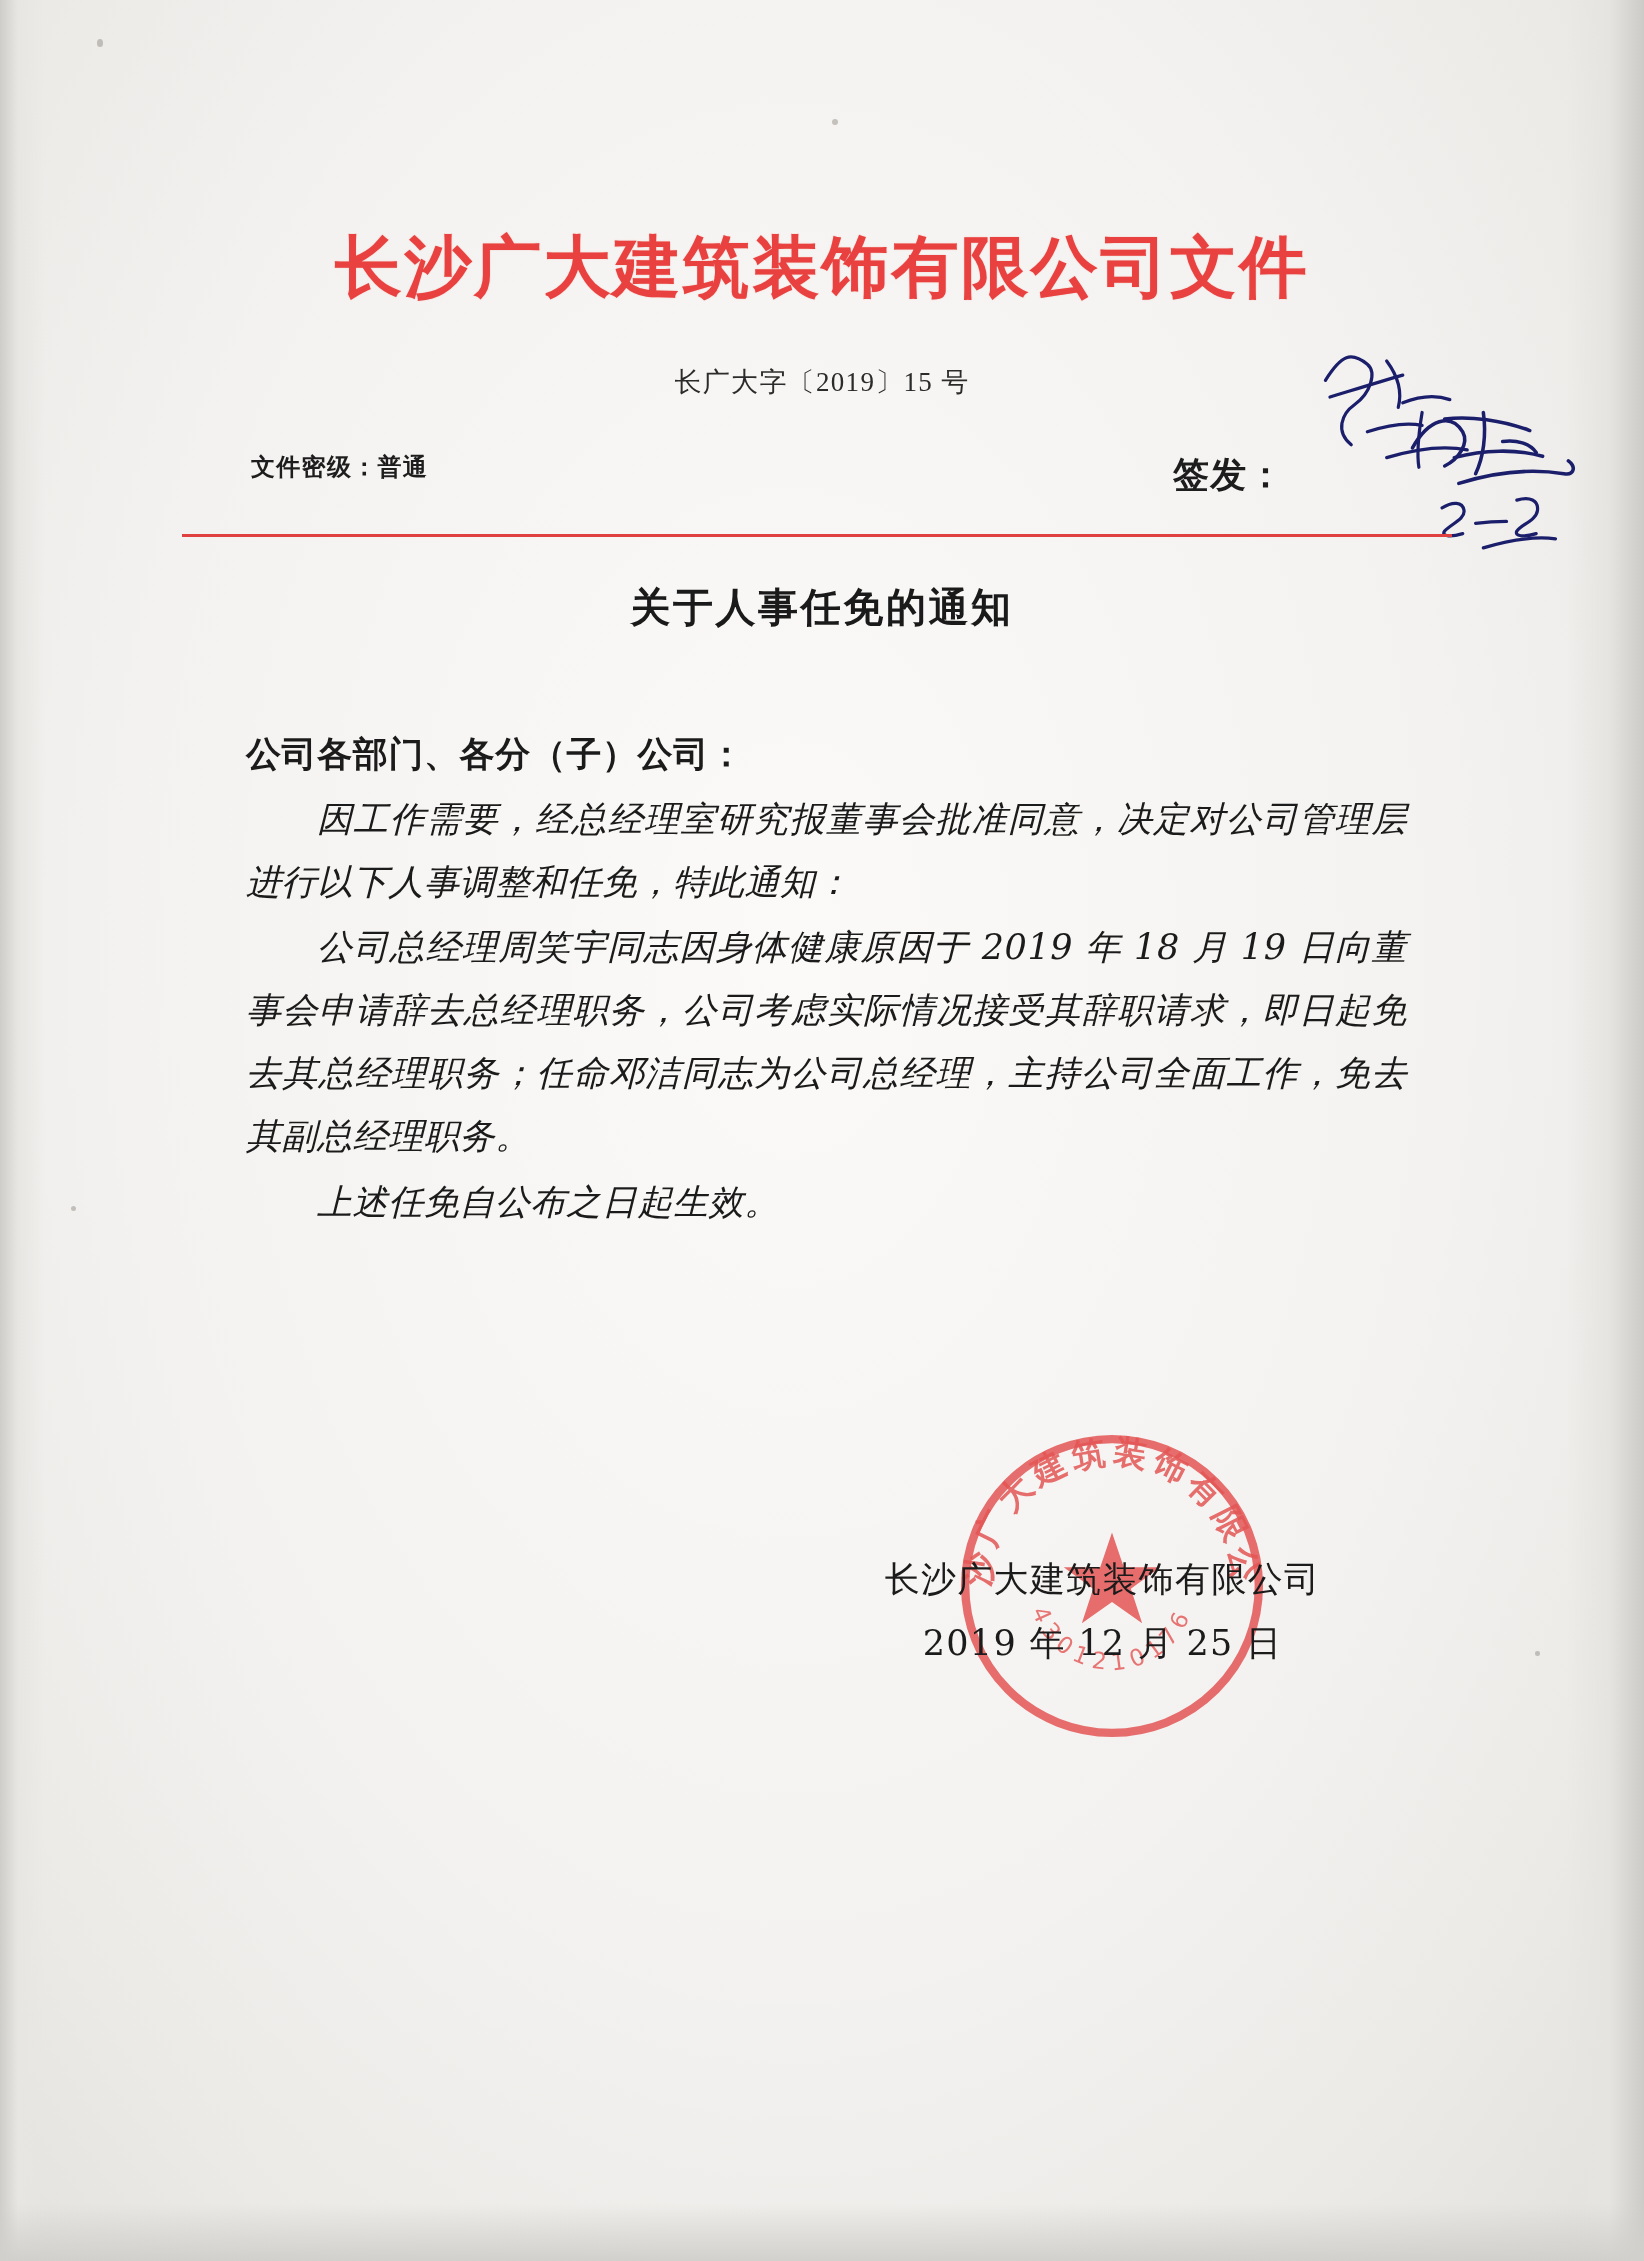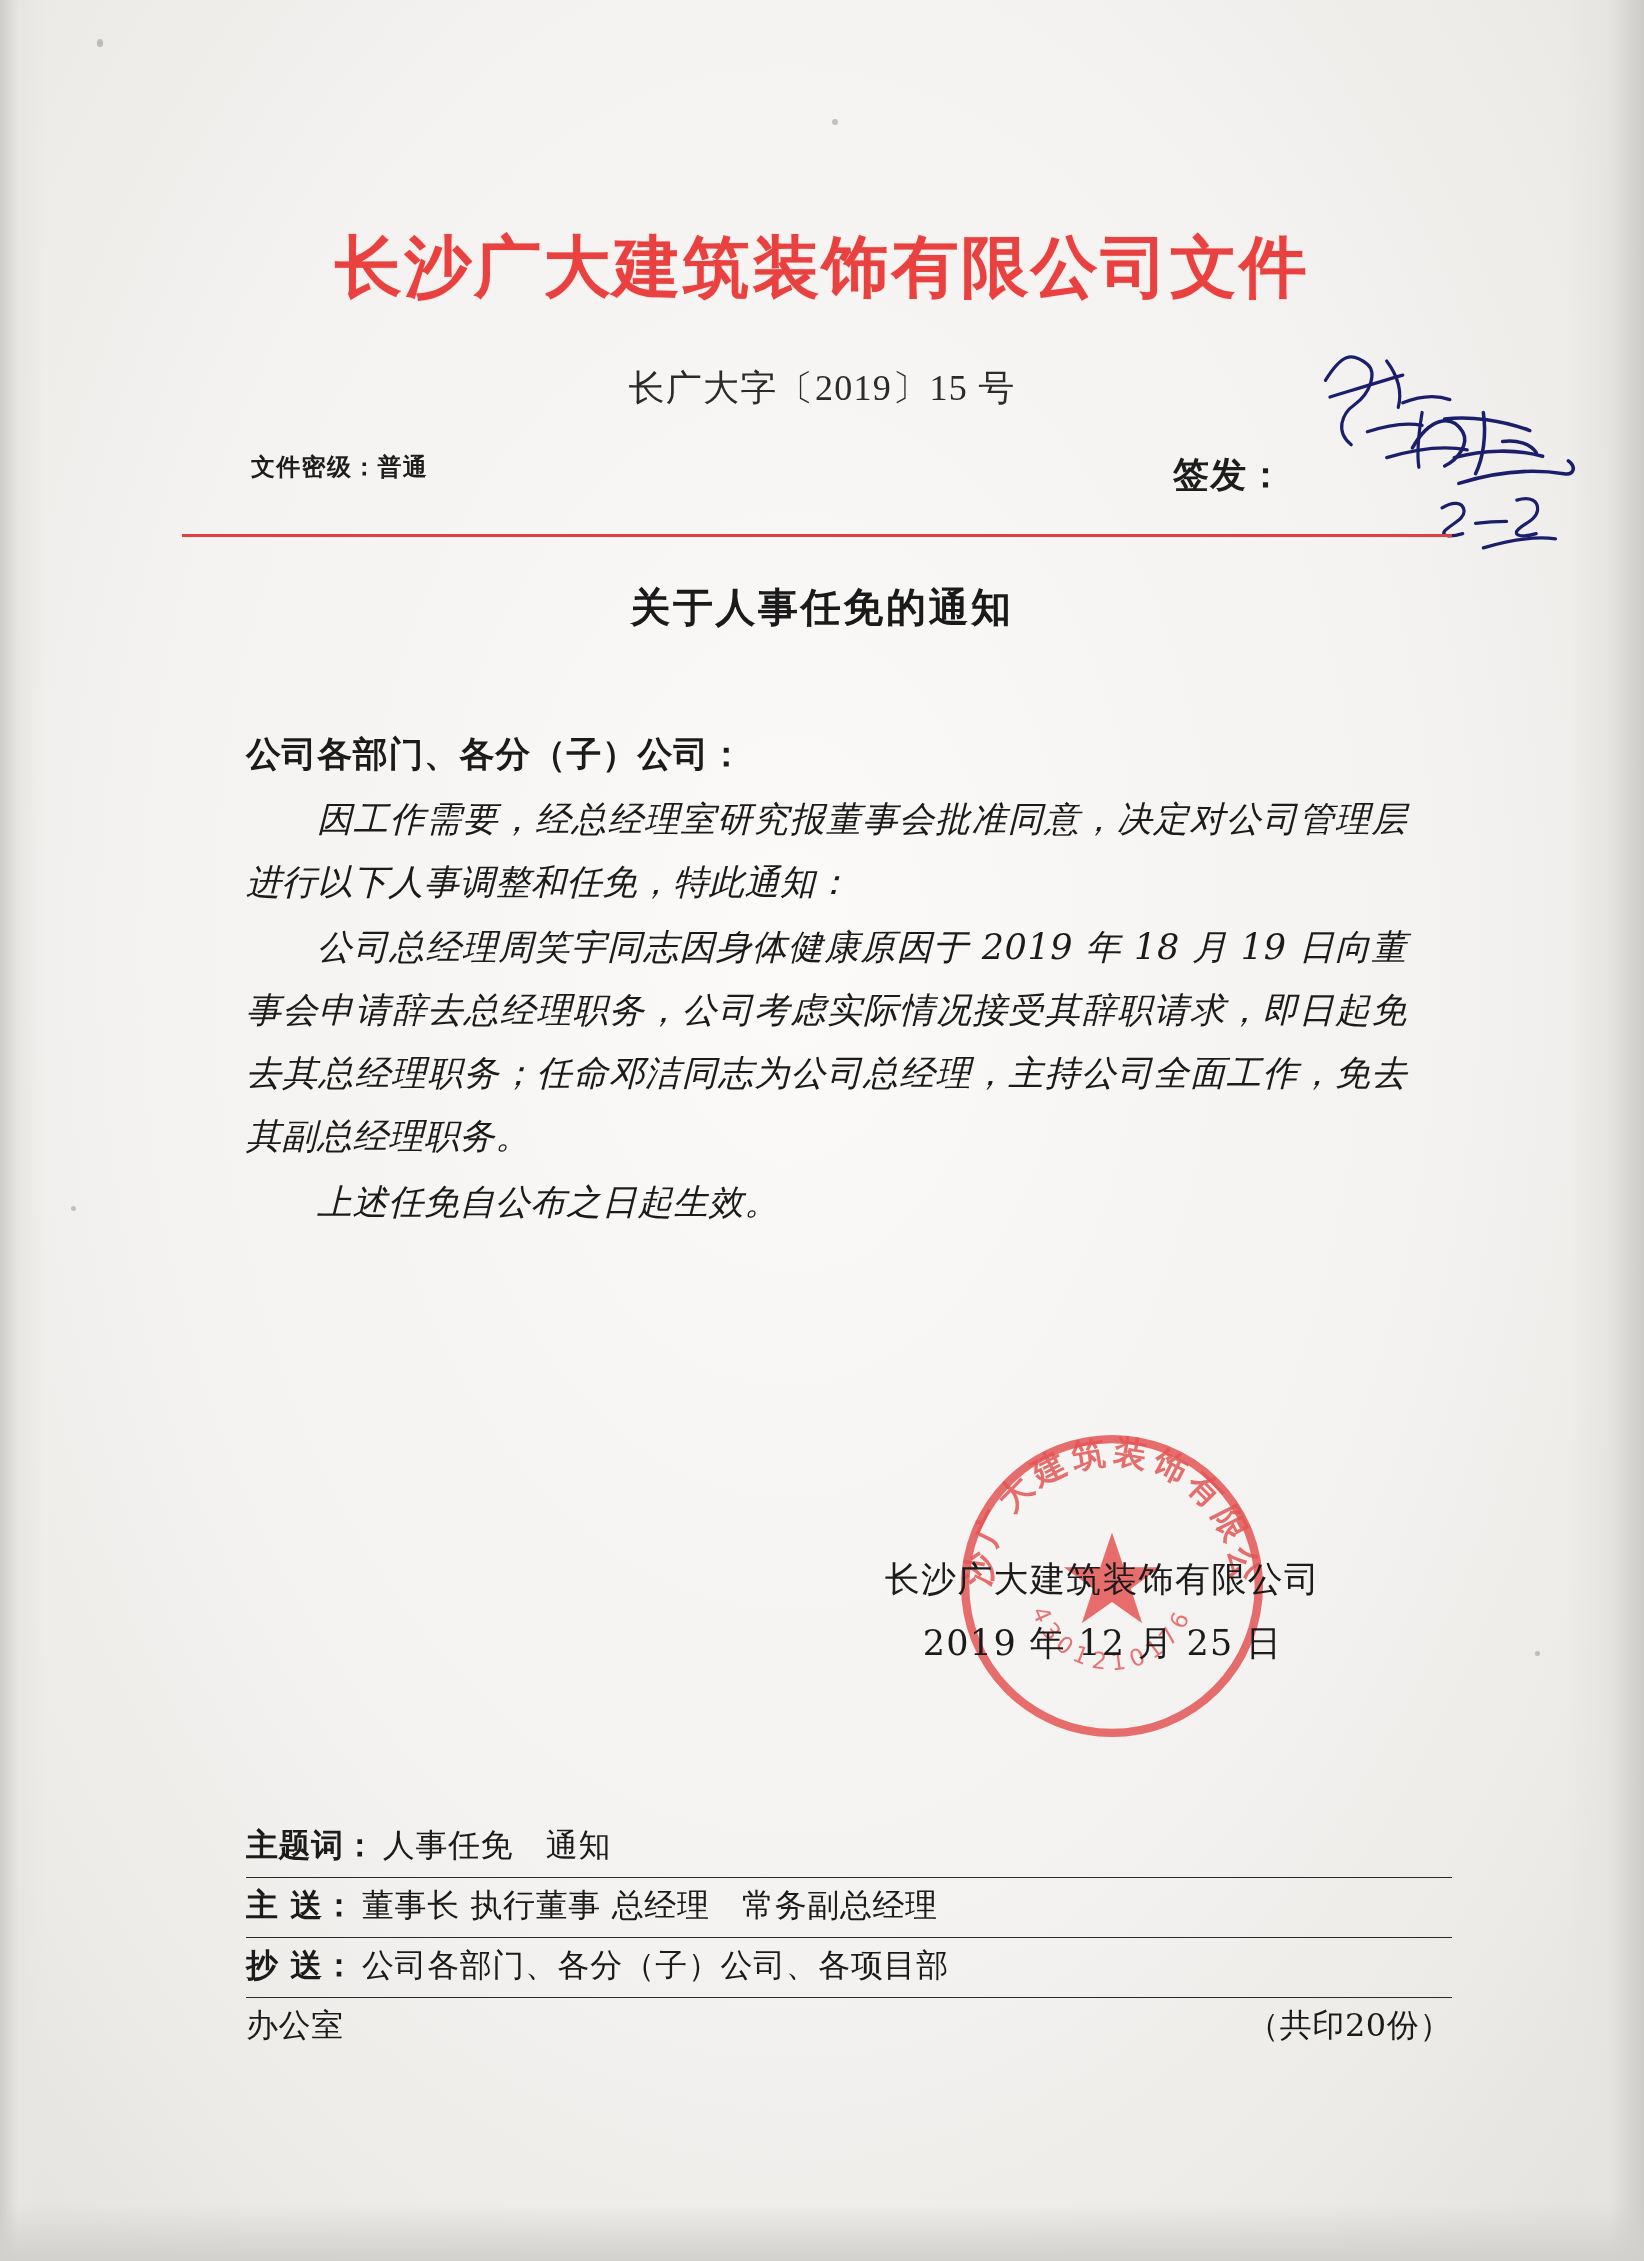--- a/index.html
+++ b/index.html
@@ -74,21 +74,21 @@
     white-space: nowrap;
     text-shadow: 0 0 1.3px rgba(232,65,63,.35);
   }
 
   .doc-number {
     position: absolute;
     top: 364px;
     left: 0;
     width: 100%;
     text-align: center;
-    font-size: 36px;
+    font-size: 27px;
     color: #2b2b2b;
     letter-spacing: 1.3px;
     font-family: "Liberation Serif", serif;
   }
 
   .secrecy {
     position: absolute;
     top: 451px;
     left: 251px;
     font-size: 24px;
@@ -298,31 +298,16 @@
       <g fill="#e0403f" opacity="0.85" transform="translate(250,245)">
         <polygon points="0,-78 18.3,-24.1 75,-24.1 29.3,9.2 46.8,63 0,30 -46.8,63 -29.3,9.2 -75,-24.1 -18.3,-24.1"></polygon>
       </g>
     </svg>
 
     <div class="signer">
       <div>长沙广大建筑装饰有限公司</div>
       <div>2019 年 12 月 25 日</div>
     </div>
 
-    <div class="footer">
-      <div class="footer-row">
-        <span class="lab">主题词：</span><span>人事任免　通知</span>
-      </div>
-      <div class="footer-row">
-        <span class="lab">主 送：</span><span>董事长 执行董事 总经理　常务副总经理</span>
-      </div>
-      <div class="footer-row">
-        <span class="lab">抄 送：</span><span>公司各部门、各分（子）公司、各项目部</span>
-      </div>
-      <div class="footer-last">
-        <span>办公室</span>
-        <span class="right">（共印20份）</span>
-      </div>
-    </div>
 
   </div>
 </div>
 
 
 </body></html>

